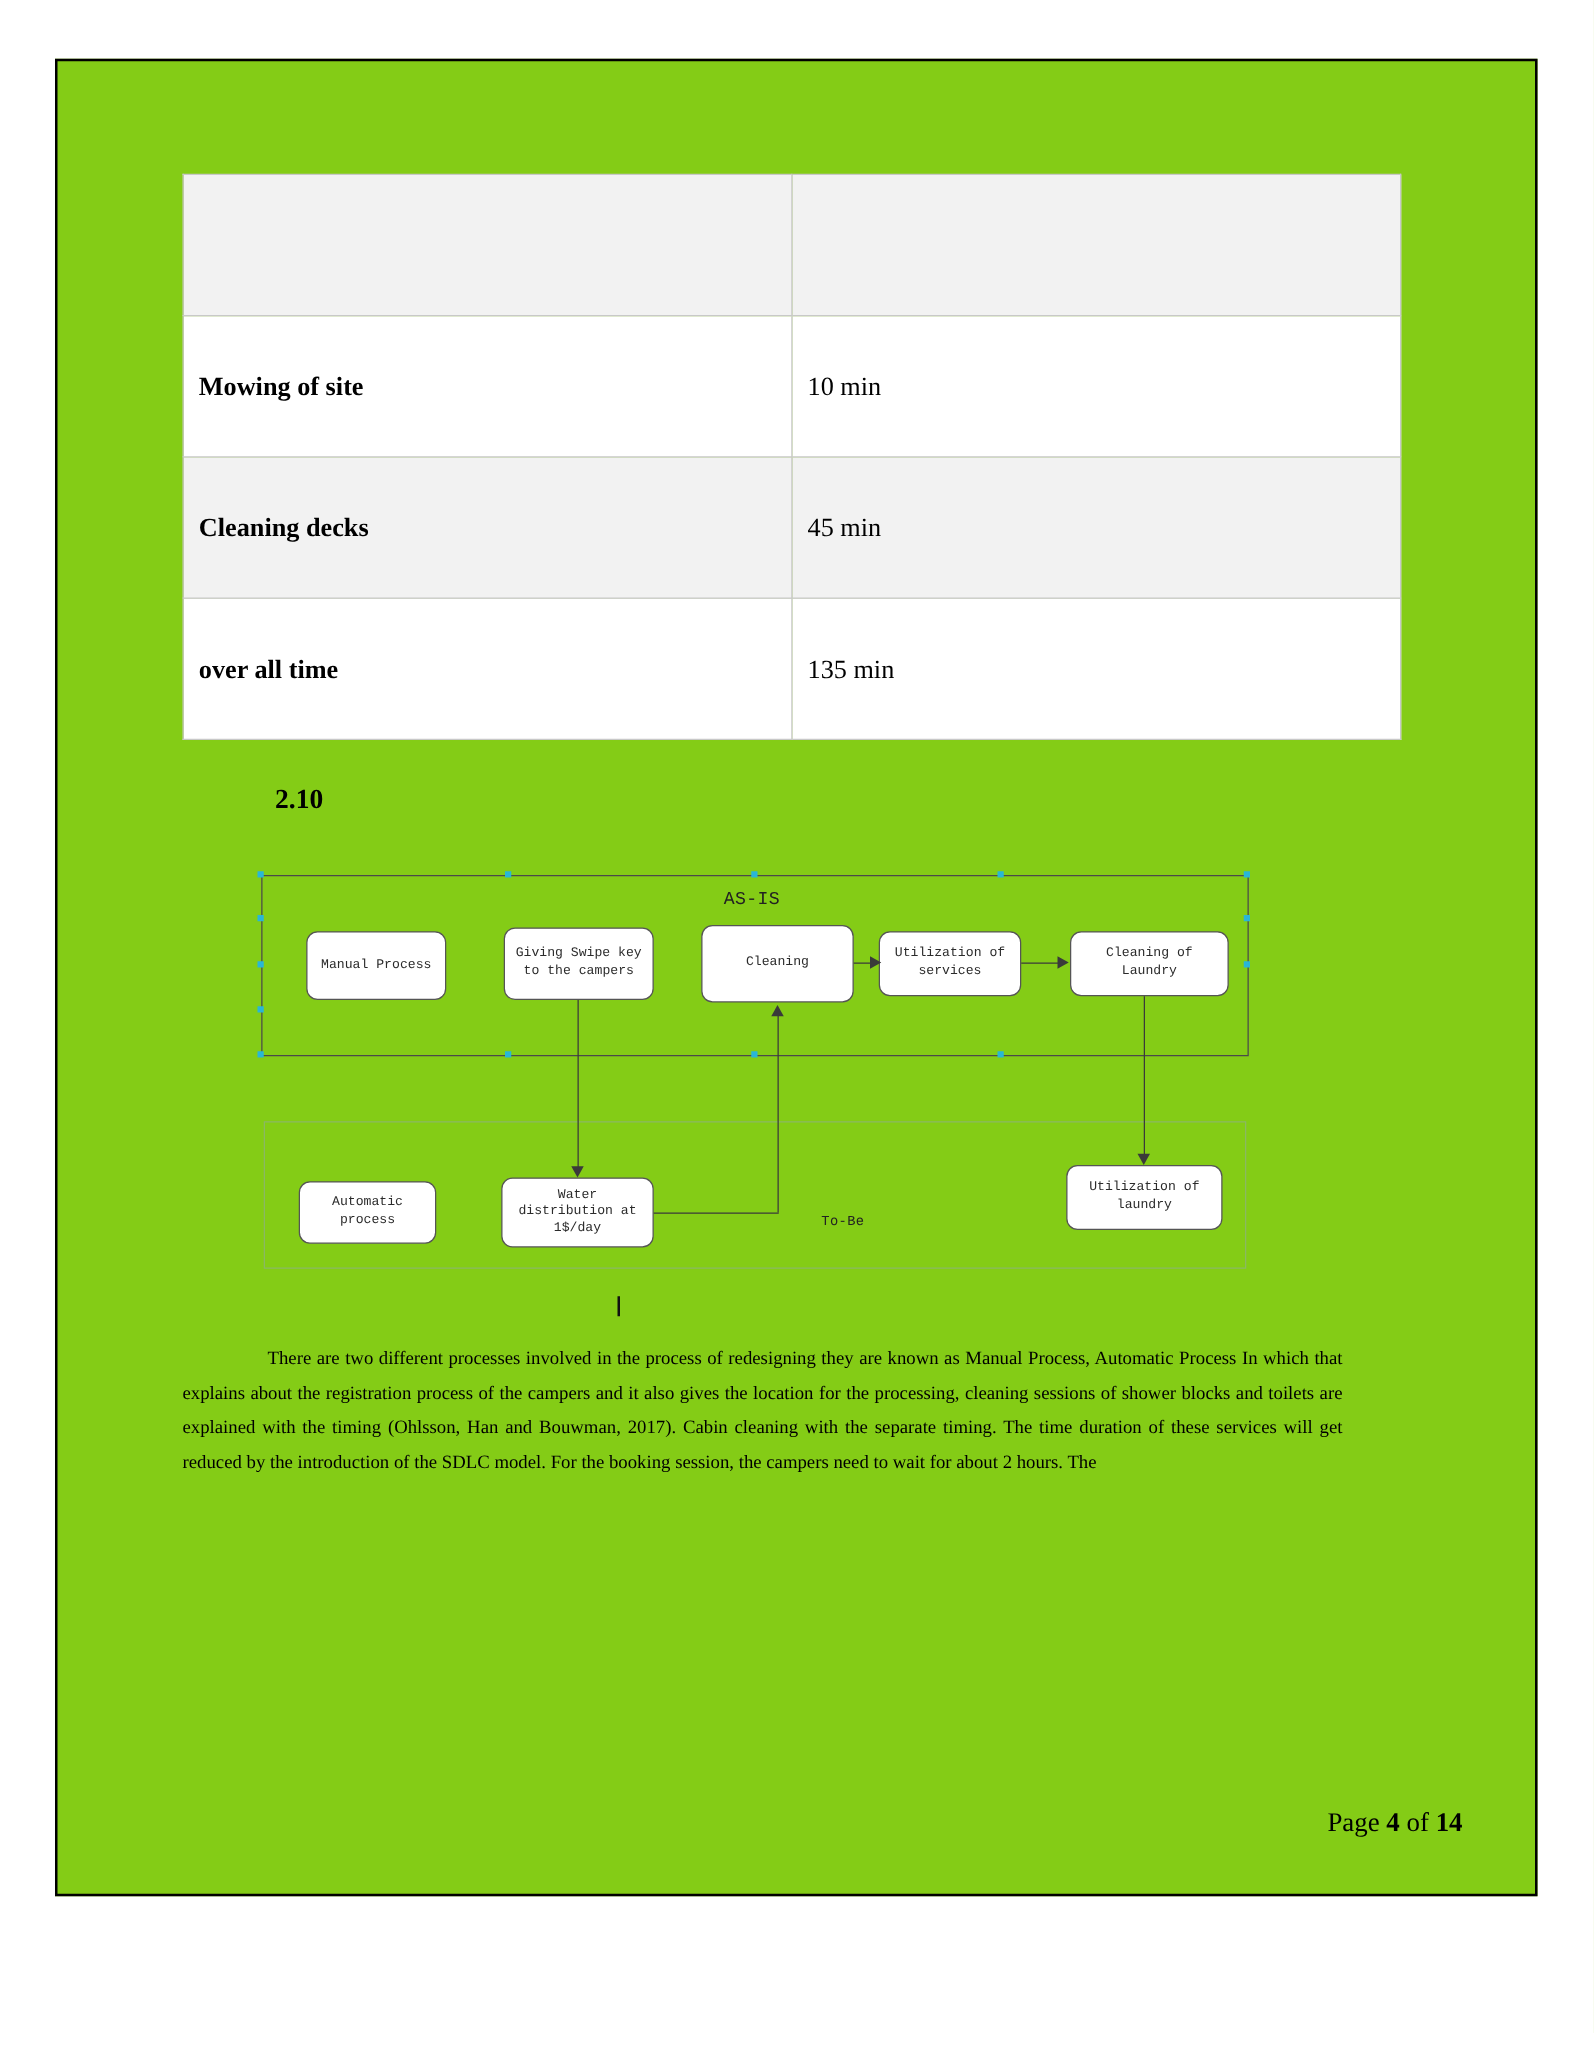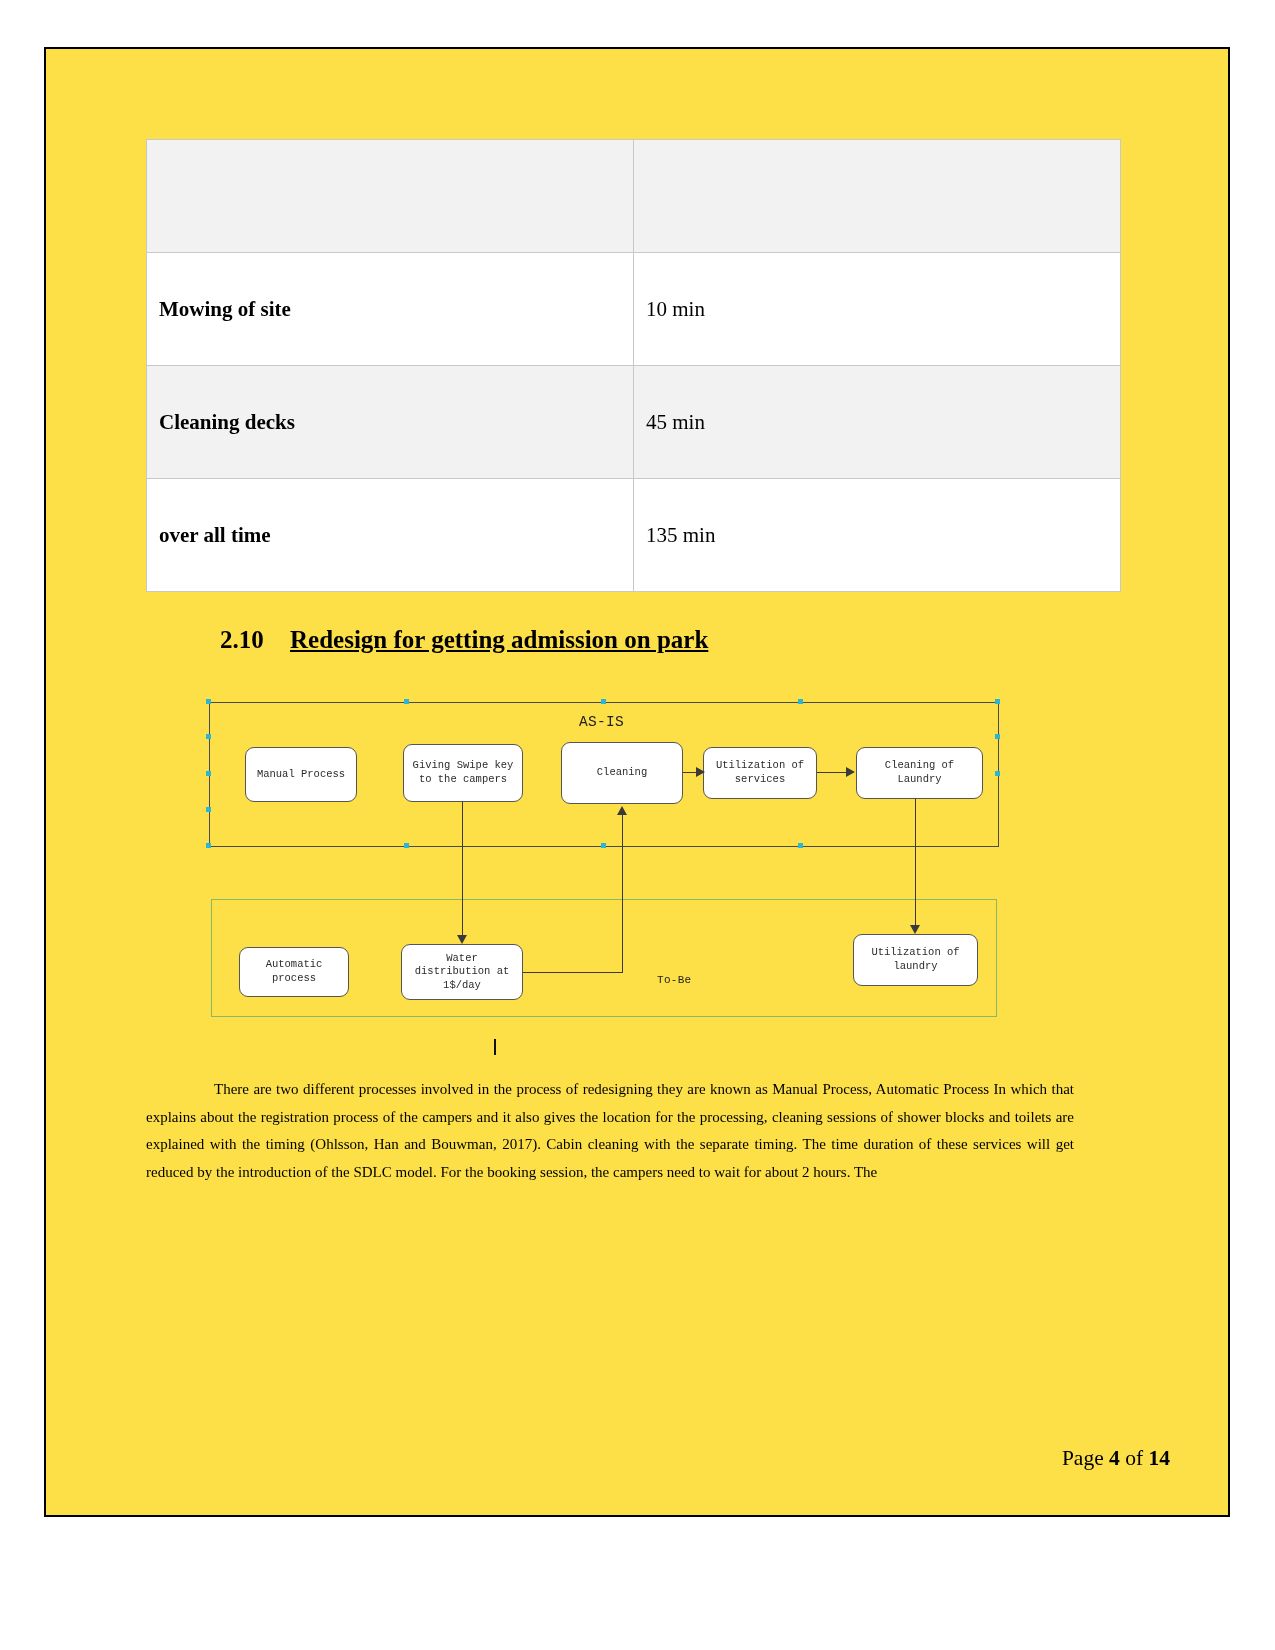--- a/index.html
+++ b/index.html
@@ -17,21 +17,21 @@
 
   
   .page {
     position: absolute;
     left: 44px;
     top: 47px;
     width: 1186px;
     height: 1470px;
     border: 2px solid #000000;
     box-sizing: border-box;
-    background: #fde047;
+    background: #84cc16;
   }
 
   .content {
     position: absolute;
     left: 100px;
     top: 90px;
     width: 928px;
   }
 
   
@@ -52,21 +52,21 @@
   table.metrics tr.shaded td { background: #f2f2f2; }
   table.metrics tr.plain  td { background: #ffffff; }
   td.label { font-weight: bold; }
   tr.head-row td { height: 112px; }
   tr.data-row td { height: 112px; }
 
   
   .heading {
     margin-top: 34px;
     margin-left: 74px;
-    font-size: 25px;
+    font-size: 22px;
     font-weight: bold;
     display: flex;
     align-items: baseline;
   }
   .heading .num { width: 70px; flex: 0 0 70px; }
   .heading .ttl { text-decoration: underline; }
 
   
   .diagram {
     position: relative;
@@ -207,21 +207,20 @@
         </tr>
         <tr class="data-row plain">
           <td class="col-a label">over all time</td>
           <td class="col-b">135 min</td>
         </tr>
       </tbody>
     </table>
 
     <div class="heading">
       <span class="num">2.10</span>
-      <span class="ttl">Redesign for getting admission on park</span>
     </div>
 
     <div class="diagram">
 
       <div class="asis-frame"></div>
       <div class="frame-title t-asis">AS-IS</div>
 
       <div class="handle" style="left:5px;  top:5px;"></div>
       <div class="handle" style="left:203px;top:5px;"></div>
       <div class="handle" style="left:400px;top:5px;"></div>

